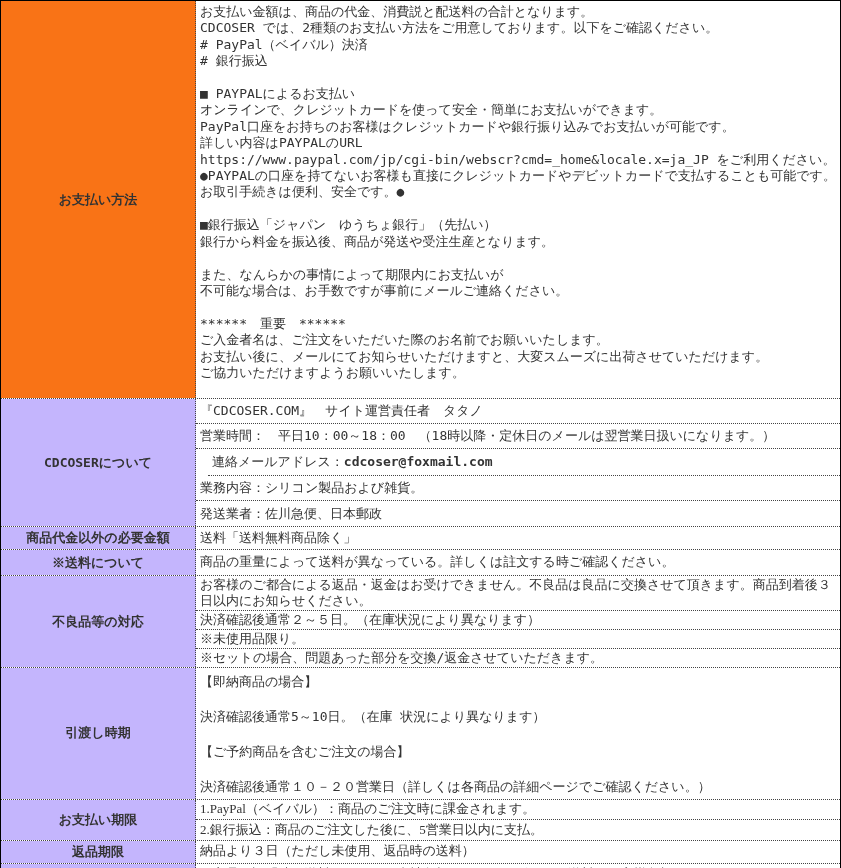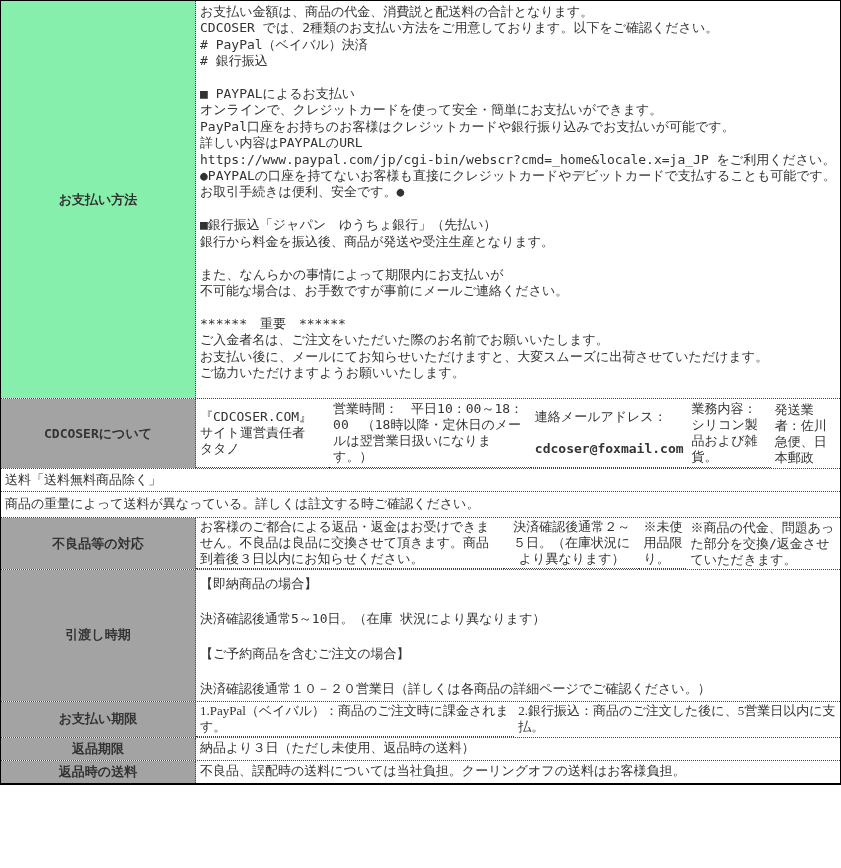--- a/index.html
+++ b/index.html
@@ -17,60 +17,60 @@
   }
   .row {
     display: flex;
     border-bottom: 1px dotted #444444;
   }
   .row:last-child { border-bottom: none; }
   .cell-label {
     width: 195px;
     flex: 0 0 195px;
     border-right: 1px dotted #444444;
-    background: #a3a3a3;
+    background: #c4b5fd;
     display: flex;
     align-items: center;
     justify-content: center;
     font-weight: bold;
     color: #333333;
     text-align: center;
     padding: 2px;
   }
-  .cell-label.white { background: #86efac; }
+  .cell-label.white { background: #f97316; }
   .cell-body {
     flex: 1 1 auto;
     min-width: 0;
     padding: 3px 4px;
     line-height: 16.5px;
     white-space: pre-line;
     overflow: hidden;
   }
   .cell-stack {
     flex: 1 1 auto;
     min-width: 0;
     display: flex;
-    flex-direction: row;
+    flex-direction: column;
   }
   .sub {
     border-bottom: 1px dotted #444444;
     padding: 2px 4px;
     display: flex;
     align-items: center;
     flex-wrap: wrap;
     line-height: 16px;
   }
   .sub:last-child { border-bottom: none; }
   .sub > span { white-space: pre-wrap; }
   .sub b { white-space: pre-wrap; text-align: center; }
   
   .r1 { min-height: 398px; }
   .r1 .cell-body { line-height: 16.4px; }
   .r2 .sub { min-height: 25px; }
-  .r2 .sub.tall { min-height: 27px; }
+  .r2 .sub.tall { min-height: 27px; margin-left: 12px; }
   .r3 { min-height: 23px; }
   .r4 { min-height: 26px; }
   .r5 .sub { min-height: 15px; padding-top: 1px; padding-bottom: 1px; }
   .r5 .sub.first { min-height: 34px; }
   .r5 .sub.second { min-height: 18px; text-align: center; }
   .r6 { min-height: 130px; }
   .r6 .cell-body { line-height: 17.5px; padding-top: 5px; }
   .r7 .sub { min-height: 20px; padding-top: 1px; padding-bottom: 1px; font-family: Liberation Serif, serif; }
   .r8 { min-height: 21px; align-items: center; }
   .r9 { min-height: 19px; }
@@ -126,41 +126,43 @@
       <div class="sub">
           <span>業務内容：シリコン製品および雑貨。</span>
         </div>
       <div class="sub">
           <span>発送業者：佐川急便、日本郵政</span>
         </div>
     </div>
   </div>
 
   <div class="row r3">
+    <div class="cell-label">商品代金以外の必要金額</div>
     <div class="cell-body">送料「送料無料商品除く」</div>
   </div>
 
   <div class="row r4">
+    <div class="cell-label">※送料について</div>
     <div class="cell-body">商品の重量によって送料が異なっている。詳しくは註文する時ご確認ください。</div>
   </div>
 
   <div class="row r5">
     <div class="cell-label">不良品等の対応</div>
     <div class="cell-stack">
       <div class="sub first">
           <span>お客様のご都合による返品・返金はお受けできません。不良品は良品に交換させて頂きます。商品到着後３日以内にお知らせください。</span>
         </div>
       <div class="sub second">
           <span>決済確認後通常２～５日。（在庫状況により異なります）</span>
         </div>
       <div class="sub">
           <span>※未使用品限り。</span>
         </div>
       <div class="sub">
-          <span>※商品の代金、問題あった部分を交換/返金させていただきます。</span>
+          <span>※セットの場合、問題あった部分を交換/返金させていただきます。</span>
         </div>
     </div>
   </div>
 
   <div class="row r6">
     <div class="cell-label">引渡し時期</div>
     <div class="cell-body">【即納商品の場合】
 
 決済確認後通常5～10日。（在庫 状況により異なります）
 

